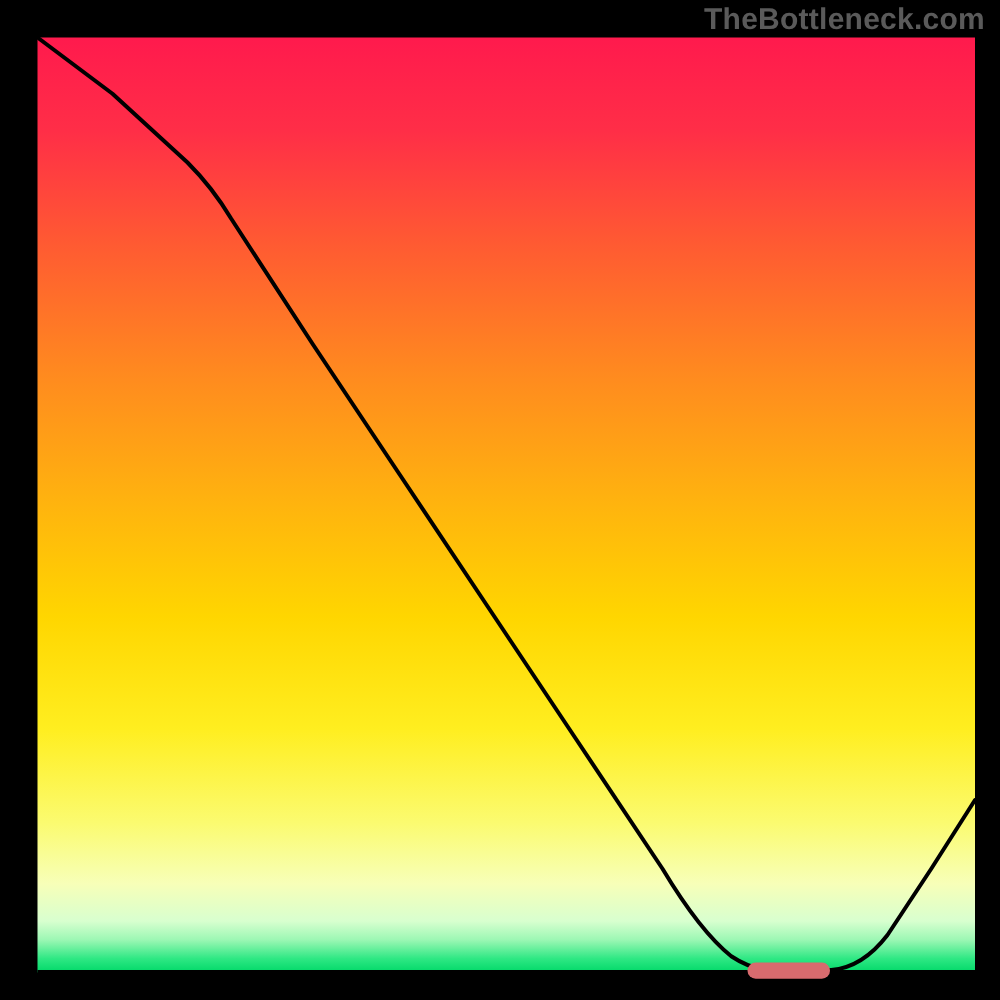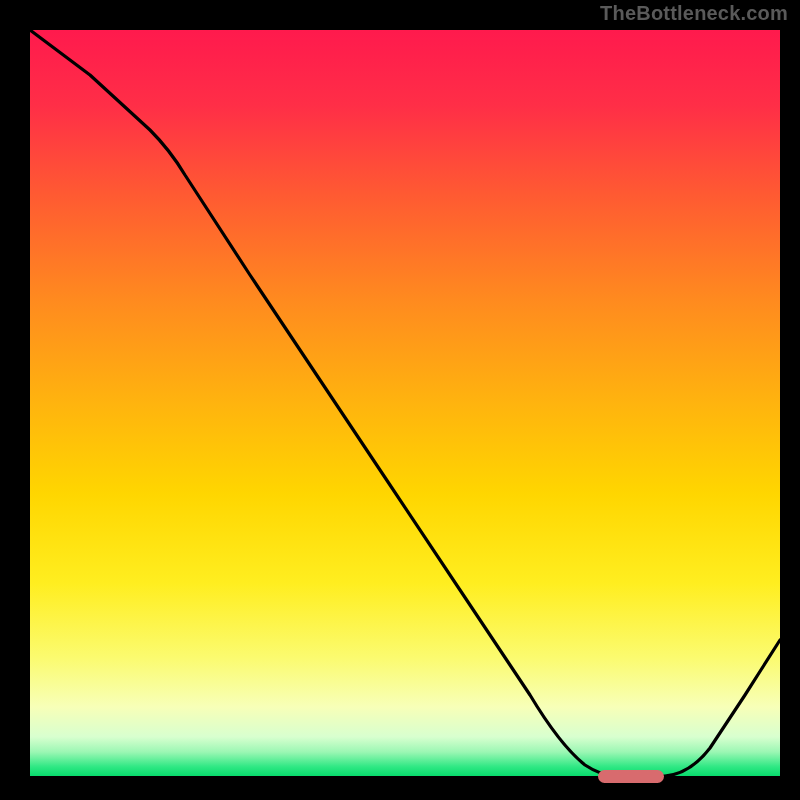--- a/index.html
+++ b/index.html
@@ -19,21 +19,21 @@
   svg {
     position: absolute;
     top: 0;
     left: 0;
   }
   .watermark {
     position: absolute;
     top: 2px;
     right: 12px;
     color: #5a5a5a;
-    font-size: 20px;
+    font-size: 24px;
     font-weight: 600;
     letter-spacing: 0.2px;
     user-select: none;
   }
 </style>
 </head>
 <body>
 
 <div class="stage">
 

